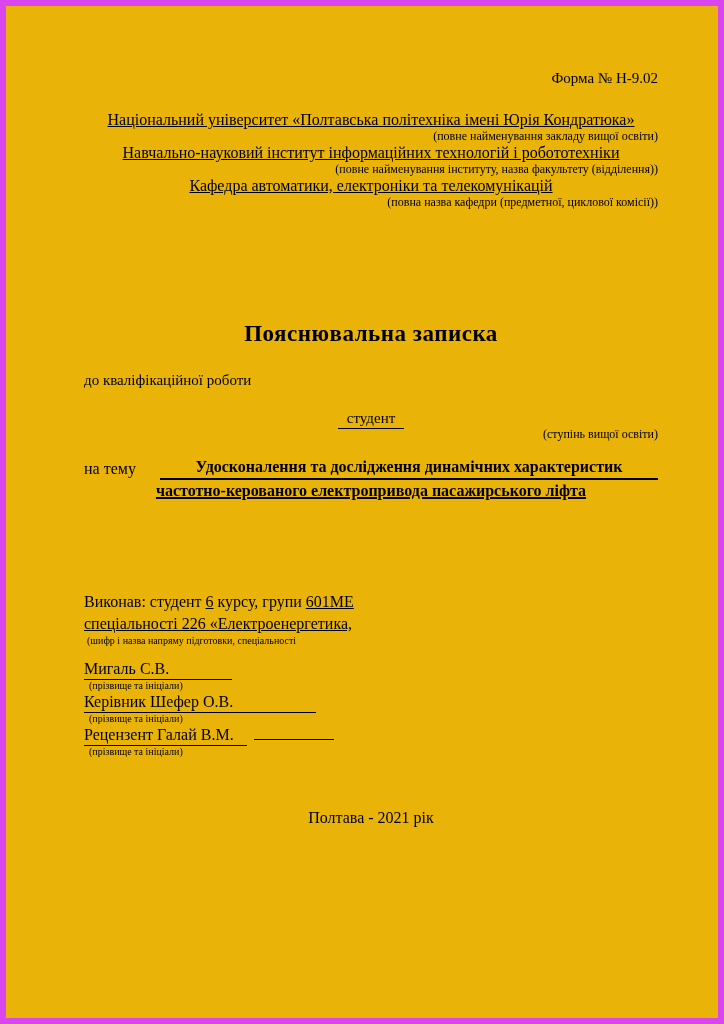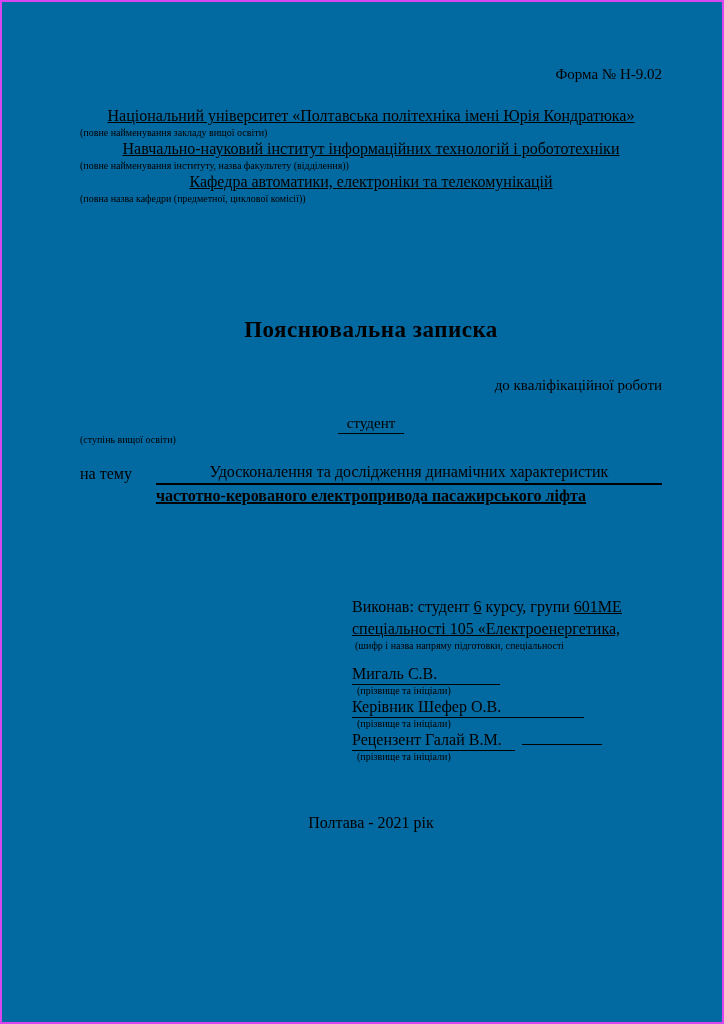--- a/index.html
+++ b/index.html
@@ -1,54 +1,54 @@
 <!DOCTYPE html>
 <html><head>
 <meta charset="utf-8">
 <style>
   html, body { margin: 0; padding: 0; background: #ffffff; }
   .page {
     width: 724px;
     height: 1024px;
     box-sizing: border-box;
-    background: #0369a1;
-    border: 2px solid #d946ef;
+    background: #eab308;
+    border: 6px solid #d946ef;
     font-family: "Liberation Serif", "DejaVu Serif", serif;
     color: #000000;
     padding: 62px 60px 16px 78px;
     overflow: hidden;
     position: relative;
   }
   .form-number {
     text-align: right;
     font-size: 15px;
     line-height: 20px;
   }
   .org-block { margin-top: 21px; text-align: center; }
   .org-line {
     font-size: 16px;
     line-height: 22px;
     text-decoration: underline;
   }
   .caption {
-    font-size: 10px;
+    font-size: 12px;
     line-height: 11px;
-    text-align: left;
+    text-align: right;
   }
   .doc-title {
     margin-top: 111px;
     text-align: center;
     font-size: 23px;
     font-weight: bold;
     line-height: 30px;
     letter-spacing: 0.5px;
   }
   .doc-subtitle {
-    margin-top: 30px;
-    text-align: right;
+    margin-top: 21px;
+    text-align: left;
     font-size: 15px;
     line-height: 20px;
   }
   .degree-line {
     margin-top: 18px;
     text-align: center;
     font-size: 15px;
     line-height: 20px;
   }
   .degree-value {
@@ -60,33 +60,32 @@
   .topic-row1 {
     display: flex;
     align-items: flex-end;
     font-size: 16px;
     line-height: 22px;
   }
   .topic-label { white-space: nowrap; margin-right: 24px; }
   .topic-line1 {
     flex: 1;
     text-align: center;
-    font-weight: normal;
+    font-weight: bold;
     border-bottom: 2px solid #000;
   }
   .topic-line2 {
     text-align: center;
     font-size: 16px;
     line-height: 22px;
     font-weight: bold;
   }
   .topic-line2 span { text-decoration: underline; text-decoration-thickness: 2px; }
   .executor-block {
     margin-top: 89px;
-    margin-left: 272px;
     width: 312px;
     font-size: 16px;
     line-height: 22px;
   }
   .u { text-decoration: underline; }
   .exec-caption {
     font-size: 10px;
     line-height: 11px;
     text-align: left;
     padding-left: 3px;
@@ -151,21 +150,21 @@
     </div>
     <div class="topic-line2">
       <span>частотно-керованого електропривода пасажирського ліфта</span>
     </div>
   </div>
 
   <div class="executor-block">
     <div>
       <span>Виконав: студент </span><span class="u">6</span><span> курсу, групи </span><span class="u">601МЕ</span>
     </div>
-    <div class="u">спеціальності 105 «Електроенергетика,</div>
+    <div class="u">спеціальності 226 «Електроенергетика,</div>
     <div class="exec-caption">(шифр і назва напряму підготовки, спеціальності</div>
 
     <div class="sig-block">
       <div class="sig-row-0">
         <span class="sig-name">Мигаль С.В.</span>
         <div class="sig-caption">(прізвище та ініціали)</div>
       </div>
       <div class="sig-row-1">
         <span class="sig-name">Керівник Шефер О.В.</span>
         <div class="sig-caption">(прізвище та ініціали)</div>

